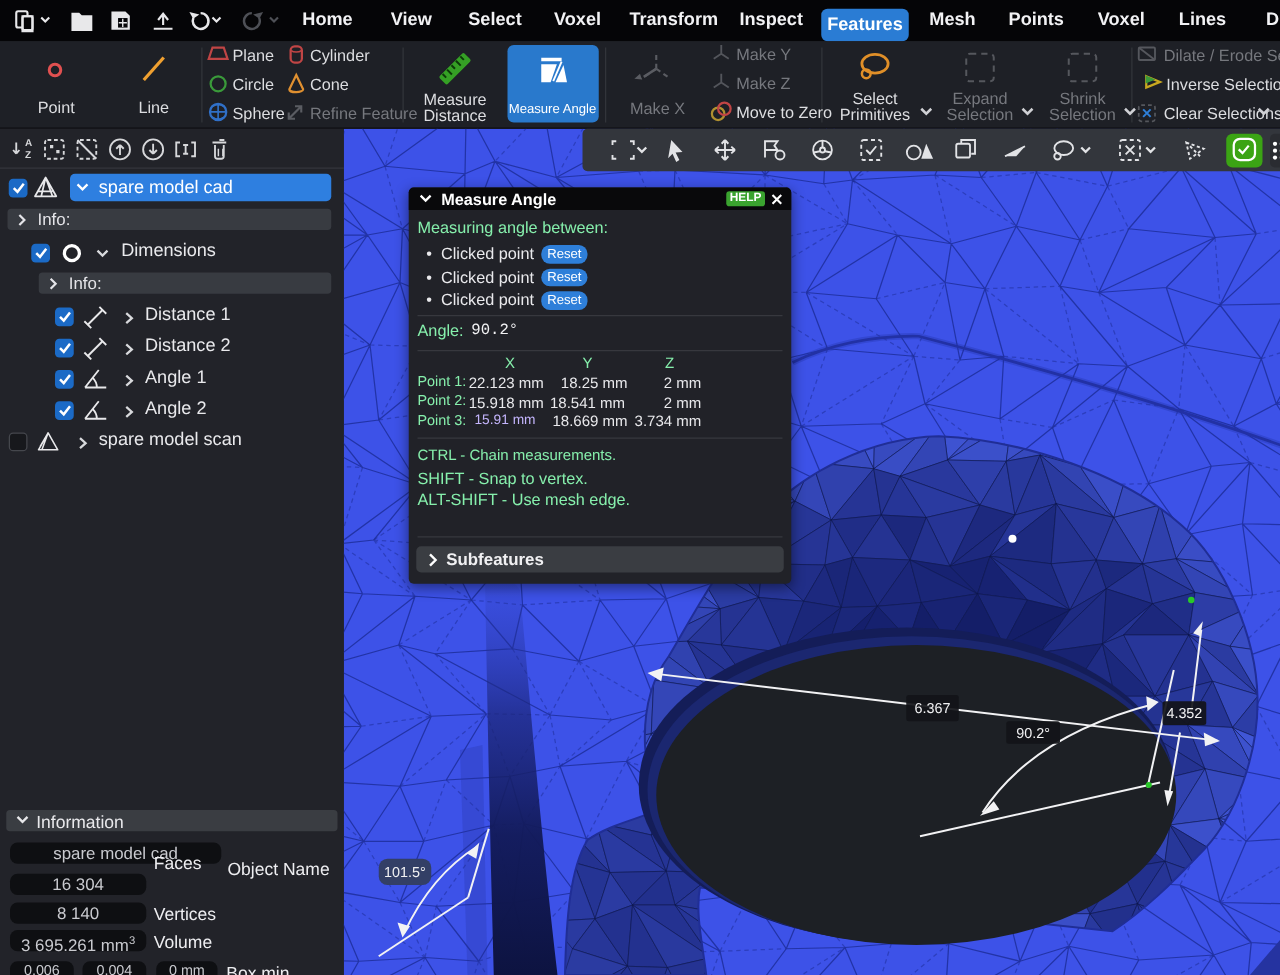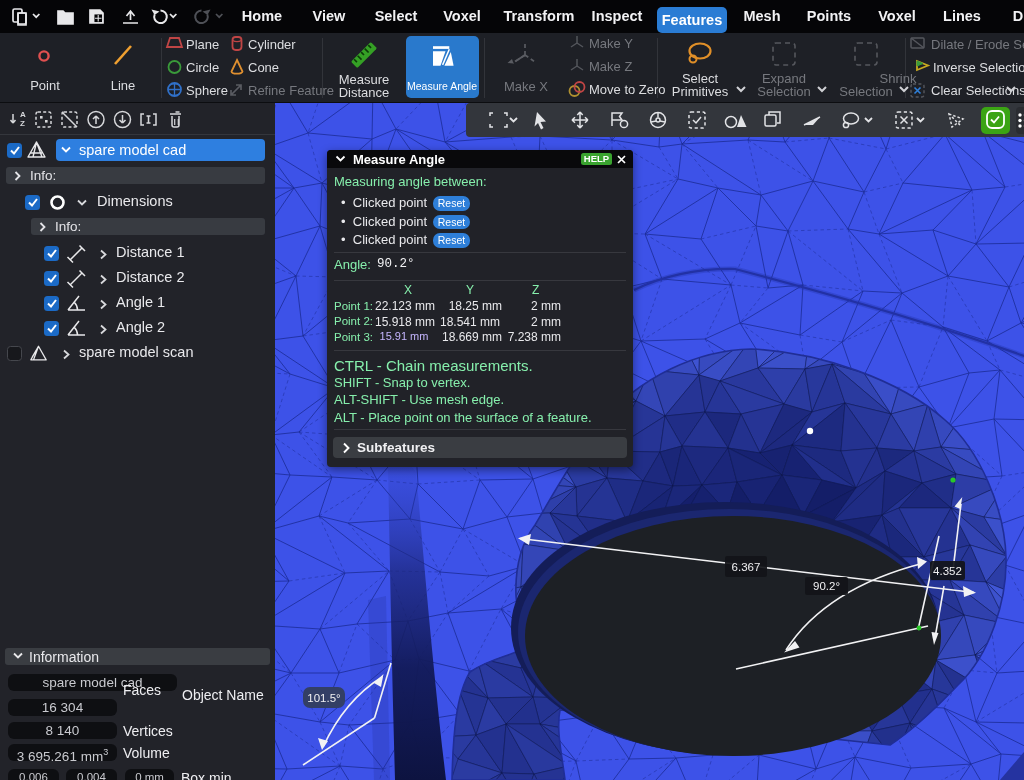--- a/index.html
+++ b/index.html
@@ -127,21 +127,21 @@
 <div class="rlab" style="left:304px;top:72px;width:120px">Measure</div>
 <div class="rlab" style="left:304px;top:85px;width:120px">Distance</div>
 <div class="rlab grey" style="left:466px;top:79px;width:120px">Make X</div>
 <div class="rlab grey" style="left:589px;top:36px">Make Y</div>
 <div class="rlab grey" style="left:589px;top:59px">Make Z</div>
 <div class="rlab" style="left:589px;top:82px">Move to Zero</div>
 <div class="rlab" style="left:640px;top:71px;width:120px">Select</div>
 <div class="rlab" style="left:640px;top:84px;width:120px">Primitives</div>
 <div class="rlab grey" style="left:724px;top:71px;width:120px">Expand</div>
 <div class="rlab grey" style="left:724px;top:84px;width:120px">Selection</div>
-<div class="rlab grey" style="left:838px;top:71px;width:120px">Shrink</div>
+<div class="rlab grey" style="left:806px;top:71px;width:120px">Shrink</div>
 <div class="rlab grey" style="left:806px;top:84px;width:120px">Selection</div>
 <div class="rlab grey" style="left:931px;top:37px">Dilate / Erode Selected</div>
 <div class="rlab" style="left:933px;top:60px">Inverse Selection</div>
 <div class="rlab" style="left:931px;top:83px">Clear Selections</div>
 <svg class="abs" style="left:0;top:33px;pointer-events:none" width="1024" height="70">
     <g stroke="#d0d1d5" stroke-width="2" fill="none">
       <path d="M737 54 l4 4 l4 -4"></path>
       <path d="M818 54 l4 4 l4 -4"></path>
       <path d="M900 54 l4 4 l4 -4"></path>
       <path d="M1007 54 l4 4 l4 -4"></path>
@@ -725,24 +725,23 @@
     <div class="abs" style="left:46px;top:149px;width:62px;text-align:right;color:#e9e9ec;font-size:12px">22.123 mm</div>
     <div class="abs" style="left:111px;top:149px;width:64px;text-align:right;color:#e9e9ec;font-size:12px">18.25 mm</div>
     <div class="abs" style="left:177px;top:149px;width:57px;text-align:right;color:#e9e9ec;font-size:12px">2 mm</div>
     <div class="abs dlg-grey" style="left:7px;top:165px;font-size:11.5px">Point 2:</div>
     <div class="abs" style="left:46px;top:164.5px;width:62px;text-align:right;color:#e9e9ec;font-size:12px">15.918 mm</div>
     <div class="abs" style="left:111px;top:164.5px;width:64px;text-align:center;color:#e9e9ec;font-size:12px">18.541 mm</div>
     <div class="abs" style="left:177px;top:164.5px;width:57px;text-align:right;color:#e9e9ec;font-size:12px">2 mm</div>
     <div class="abs dlg-grey" style="left:7px;top:180.5px;font-size:11.5px">Point 3:</div>
     <div class="abs" style="left:46px;top:180px;width:62px;text-align:center;color:#c4b5fd;font-size:11px">15.91 mm</div>
     <div class="abs" style="left:111px;top:180px;width:64px;text-align:right;color:#e9e9ec;font-size:12px">18.669 mm</div>
-    <div class="abs" style="left:177px;top:180px;width:57px;text-align:right;color:#e9e9ec;font-size:12px">7.238 mm</div>
+    <div class="abs" style="left:177px;top:180px;width:57px;text-align:right;color:#e9e9ec;font-size:12px">3.734 mm</div>
     <div class="abs" style="left:7px;top:200px;width:292px;height:1px;background:#37383e"></div>
-    <div class="abs dlg-grey" style="left:7px;top:207px;font-size:15px">CTRL - Chain measurements.</div>
+    <div class="abs dlg-grey" style="left:7px;top:207px;font-size:12px">CTRL - Chain measurements.</div>
     <div class="abs dlg-grey" style="left:7px;top:224.5px;font-size:13px">SHIFT - Snap to vertex.</div>
     <div class="abs dlg-grey" style="left:7px;top:242px;font-size:13px">ALT-SHIFT - Use mesh edge.</div>
-    <div class="abs dlg-grey" style="left:7px;top:260px;font-size:13px">ALT - Place point on the surface of a feature.</div>
     <div class="abs" style="left:7px;top:279px;width:292px;height:1px;background:#37383e"></div>
     <div class="abs" style="left:6px;top:287px;width:294px;height:21px;background:#3a3d42;border-radius:4px"></div>
     <svg class="abs" style="left:15px;top:292px" width="9" height="12">
       <path d="M2 1.5 l4.5 4.5 l-4.5 4.5" stroke="#fff" stroke-width="1.9" fill="none"></path>
     </svg>
     <div class="abs" style="left:30px;top:290px;color:#f0f0f2;font-size:13.5px;font-weight:700">Subfeatures</div>
   </div>
 </body></html>

